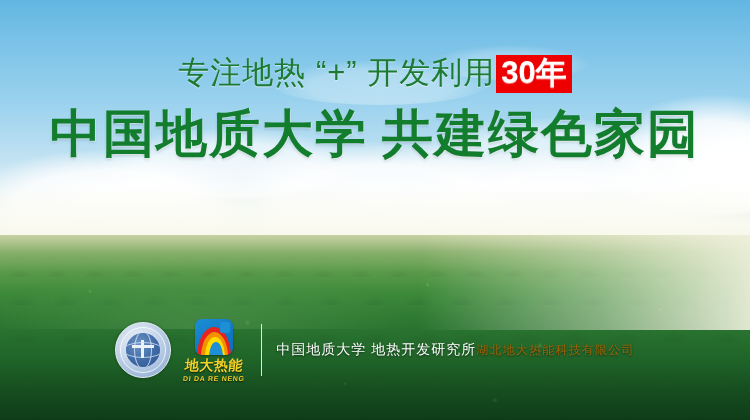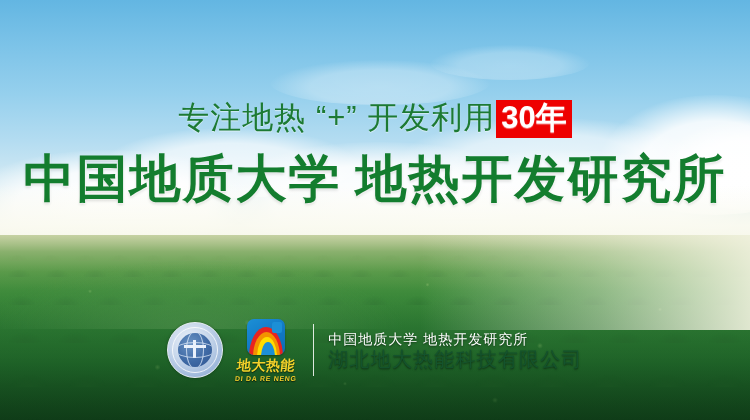--- a/index.html
+++ b/index.html
@@ -108,21 +108,21 @@
     position:absolute; right:0; top:0; width:330px; height:95px;
     background:linear-gradient(to left, rgba(243,243,225,.9) 0%, rgba(243,243,225,.45) 45%, rgba(243,243,225,0) 100%);
   }
 
   
   .headlines {
     position:absolute; left:0; top:0; width:750px;
     text-align:center;
   }
   .subline {
-    margin-top:99px;
+    margin-top:54px;
     font-size:31px;
     line-height:38px;
     font-weight:500;
     color:#1c7a33;
     letter-spacing:1px;
     white-space:nowrap;
     text-shadow:0 1px 1px rgba(255,255,255,.55);
   }
   .subline .badge {
     display:inline-block;
@@ -221,29 +221,29 @@
     letter-spacing:.7px; white-space:nowrap;
     text-shadow:0 1px 1px rgba(0,0,0,.6);
     transform:skewX(-6deg);
   }
 
   .divider {
     width:1px; height:52px; background:rgba(255,255,255,.85);
     margin:0 14px; flex:none;
   }
 
-  .orgtext { display:flex; flex-direction:column; justify-content:space-between; }
+  .orgtext { display:flex; flex-direction:row; justify-content:space-between; }
   .org1 {
     font-size:14px; color:#ffffff; white-space:nowrap;
     letter-spacing:1px; font-weight:500;
     text-shadow:0 1px 2px rgba(0,0,0,.55);
     line-height:19px;
   }
   .org2 {
-    font-size:20px; color:#14532d; white-space:nowrap;
+    font-size:12px; color:#a16207; white-space:nowrap;
     letter-spacing:1.2px; line-height:21px;
     text-shadow:0 1px 2px rgba(0,0,0,.55);
   }
   .org3 {
     font-size:9px; color:#f2f6ef; white-space:nowrap;
     letter-spacing:.35px; line-height:14px;
     text-shadow:0 1px 2px rgba(0,0,0,.6);
   }
 </style>
 </head>
@@ -274,21 +274,21 @@
       <div class="ridge r5"></div>
       <div class="ridge r6"></div>
       <div class="speckle"></div>
       <div class="hillL"></div>
     </div>
     <div class="hazeRight"></div>
   </div>
 
   <div class="headlines">
     <div class="subline"><span>专注地热 “+” 开发利用</span><span class="badge">30年</span></div>
-    <div class="mainline"><span>中国地质大学</span><span class="gap"></span><span>地热开发研究所</span></div>
+    <div class="mainline"><span>中国地质大学</span><span class="gap"></span><span>共建绿色家园</span></div>
   </div>
 
   <div class="logobar">
 
     <div class="seal">
       <div class="ring"></div>
       <div class="globe">
         <div class="cross">
           <i></i>
             <i></i>

